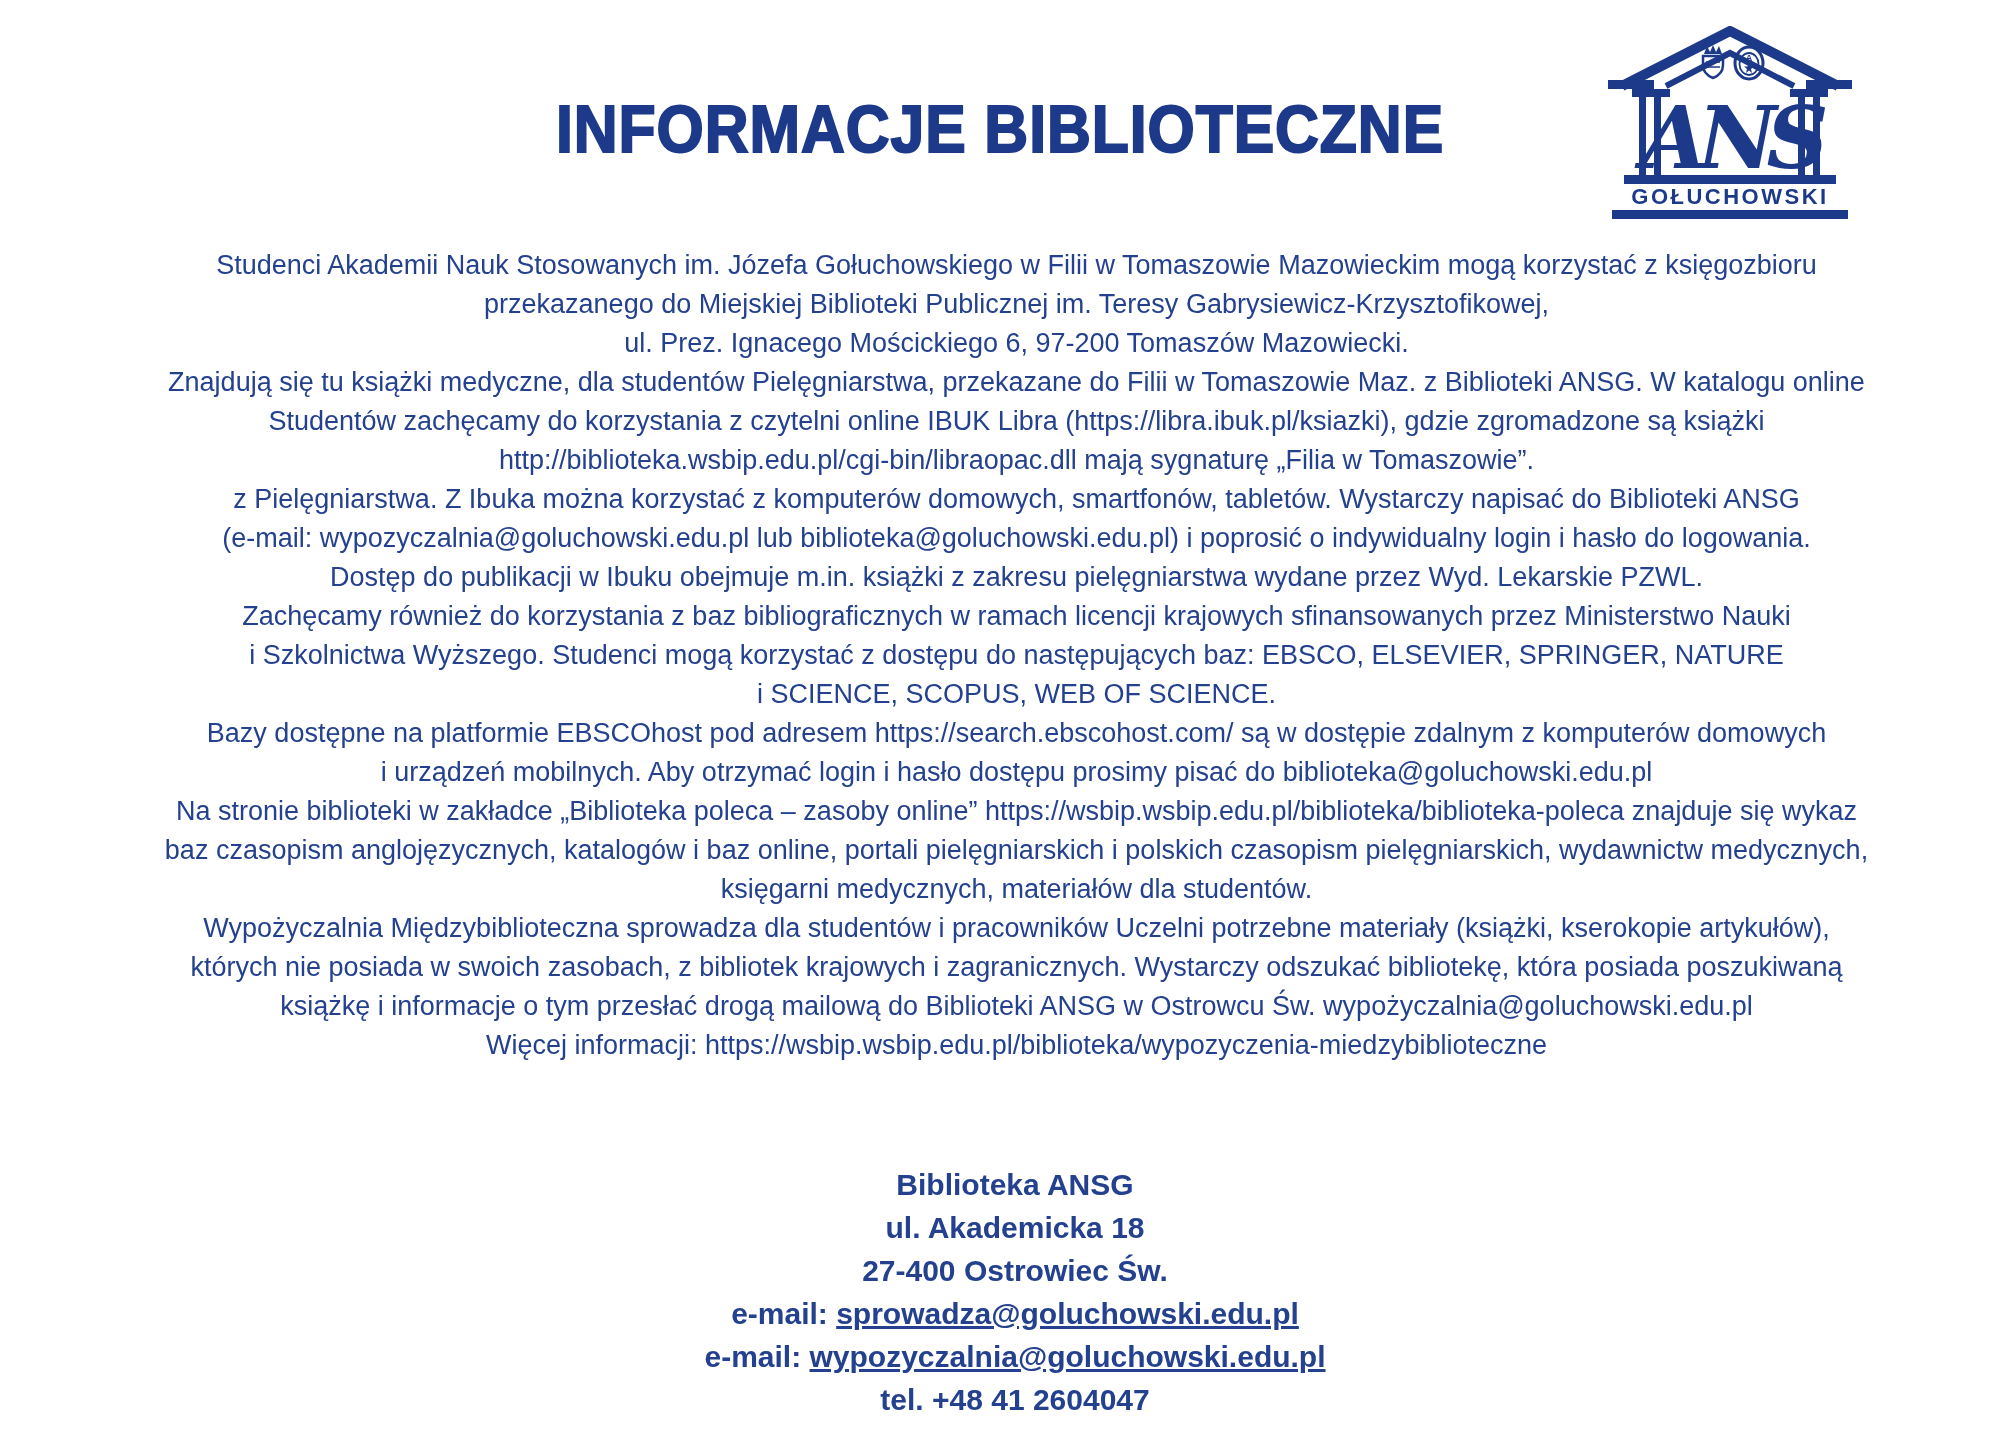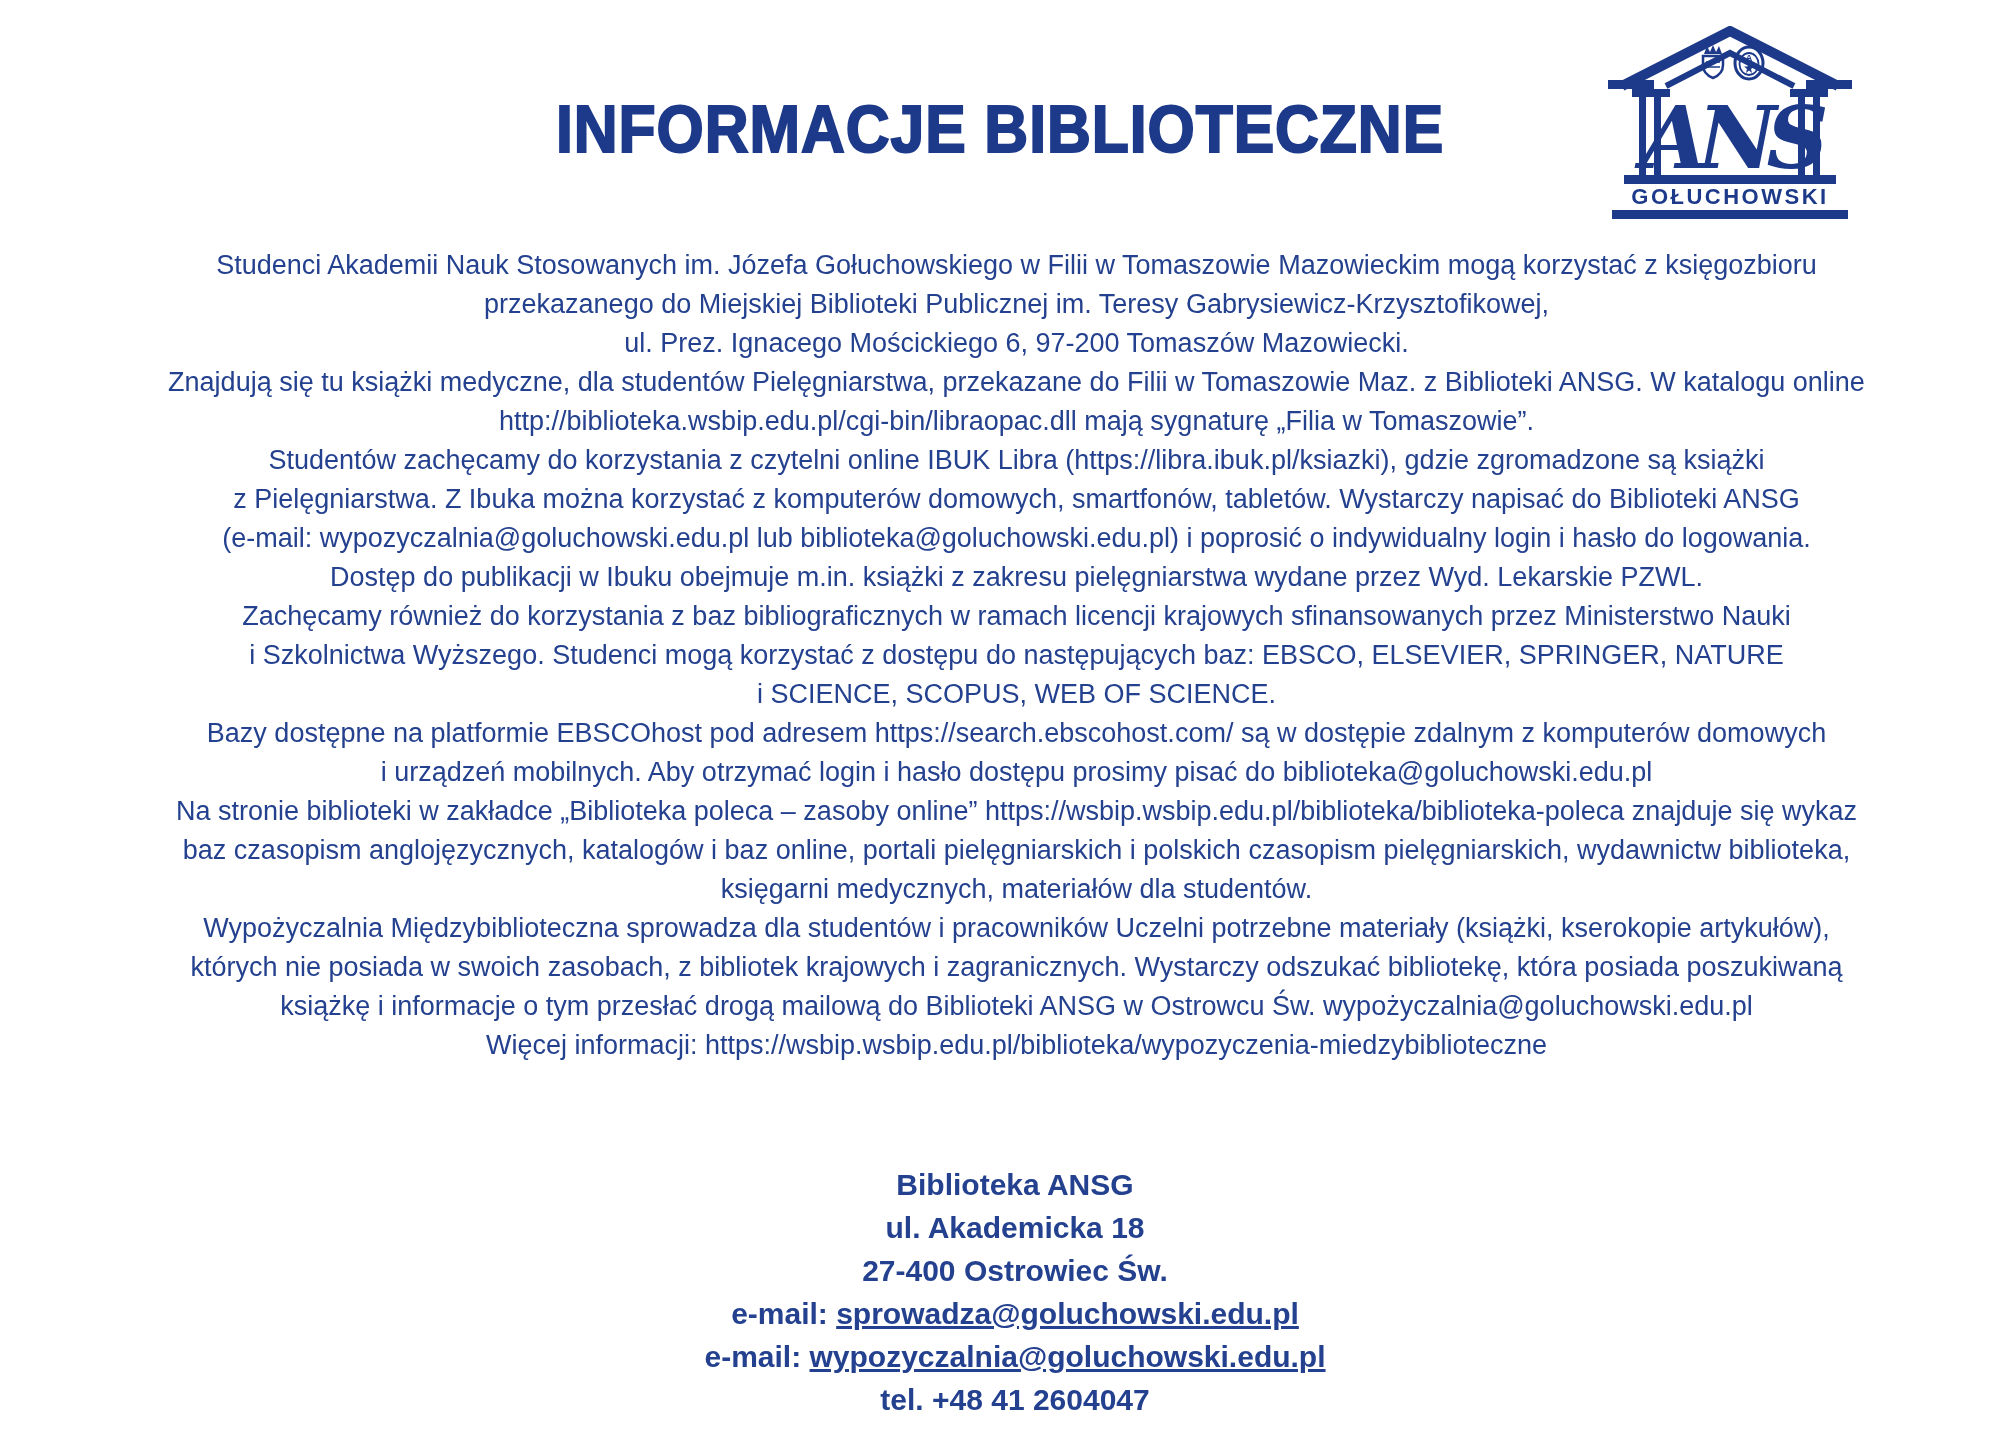--- a/index.html
+++ b/index.html
@@ -104,32 +104,32 @@
 
       <text x="122" y="178" text-anchor="middle" font-size="22" font-weight="bold" letter-spacing="2.5" fill="#1d3a8a" font-family="Liberation Sans, sans-serif">GOŁUCHOWSKI</text>
     </svg>
   </div>
 
   <main class="body-text">
     <div class="line">Studenci Akademii Nauk Stosowanych im. Józefa Gołuchowskiego w Filii w Tomaszowie Mazowieckim mogą korzystać z księgozbioru</div>
     <div class="line">przekazanego do Miejskiej Biblioteki Publicznej im. Teresy Gabrysiewicz-Krzysztofikowej,</div>
     <div class="line">ul. Prez. Ignacego Mościckiego 6, 97-200 Tomaszów Mazowiecki.</div>
     <div class="line">Znajdują się tu książki medyczne, dla studentów Pielęgniarstwa, przekazane do Filii w Tomaszowie Maz. z Biblioteki ANSG. W katalogu online</div>
+    <div class="line">Studentów zachęcamy do korzystania z czytelni online IBUK Libra (https://libra.ibuk.pl/ksiazki), gdzie zgromadzone są książki</div>
     <div class="line">http://biblioteka.wsbip.edu.pl/cgi-bin/libraopac.dll mają sygnaturę „Filia w Tomaszowie”.</div>
-    <div class="line">Studentów zachęcamy do korzystania z czytelni online IBUK Libra (https://libra.ibuk.pl/ksiazki), gdzie zgromadzone są książki</div>
     <div class="line">z Pielęgniarstwa. Z Ibuka można korzystać z komputerów domowych, smartfonów, tabletów. Wystarczy napisać do Biblioteki ANSG</div>
     <div class="line">(e-mail: wypozyczalnia@goluchowski.edu.pl lub biblioteka@goluchowski.edu.pl) i poprosić o indywidualny login i hasło do logowania.</div>
     <div class="line">Dostęp do publikacji w Ibuku obejmuje m.in. książki z zakresu pielęgniarstwa wydane przez Wyd. Lekarskie PZWL.</div>
     <div class="line">Zachęcamy również do korzystania z baz bibliograficznych w ramach licencji krajowych sfinansowanych przez Ministerstwo Nauki</div>
     <div class="line">i Szkolnictwa Wyższego. Studenci mogą korzystać z dostępu do następujących baz: EBSCO, ELSEVIER, SPRINGER, NATURE</div>
     <div class="line">i SCIENCE, SCOPUS, WEB OF SCIENCE.</div>
     <div class="line">Bazy dostępne na platformie EBSCOhost pod adresem https://search.ebscohost.com/ są w dostępie zdalnym z komputerów domowych</div>
     <div class="line">i urządzeń mobilnych. Aby otrzymać login i hasło dostępu prosimy pisać do biblioteka@goluchowski.edu.pl</div>
     <div class="line">Na stronie biblioteki w zakładce „Biblioteka poleca – zasoby online” https://wsbip.wsbip.edu.pl/biblioteka/biblioteka-poleca znajduje się wykaz</div>
-    <div class="line">baz czasopism anglojęzycznych, katalogów i baz online, portali pielęgniarskich i polskich czasopism pielęgniarskich, wydawnictw biblioteka,</div>
+    <div class="line">baz czasopism anglojęzycznych, katalogów i baz online, portali pielęgniarskich i polskich czasopism pielęgniarskich, wydawnictw medycznych,</div>
     <div class="line">księgarni medycznych, materiałów dla studentów.</div>
     <div class="line">Wypożyczalnia Międzybiblioteczna sprowadza dla studentów i pracowników Uczelni potrzebne materiały (książki, kserokopie artykułów),</div>
     <div class="line">których nie posiada w swoich zasobach, z bibliotek krajowych i zagranicznych. Wystarczy odszukać bibliotekę, która posiada poszukiwaną</div>
     <div class="line">książkę i informacje o tym przesłać drogą mailową do Biblioteki ANSG w Ostrowcu Św. wypożyczalnia@goluchowski.edu.pl</div>
     <div class="line">Więcej informacji: https://wsbip.wsbip.edu.pl/biblioteka/wypozyczenia-miedzybiblioteczne</div>
   </main>
 
   <section class="contact">
     <div>Biblioteka ANSG</div>
     <div>ul. Akademicka 18</div>

